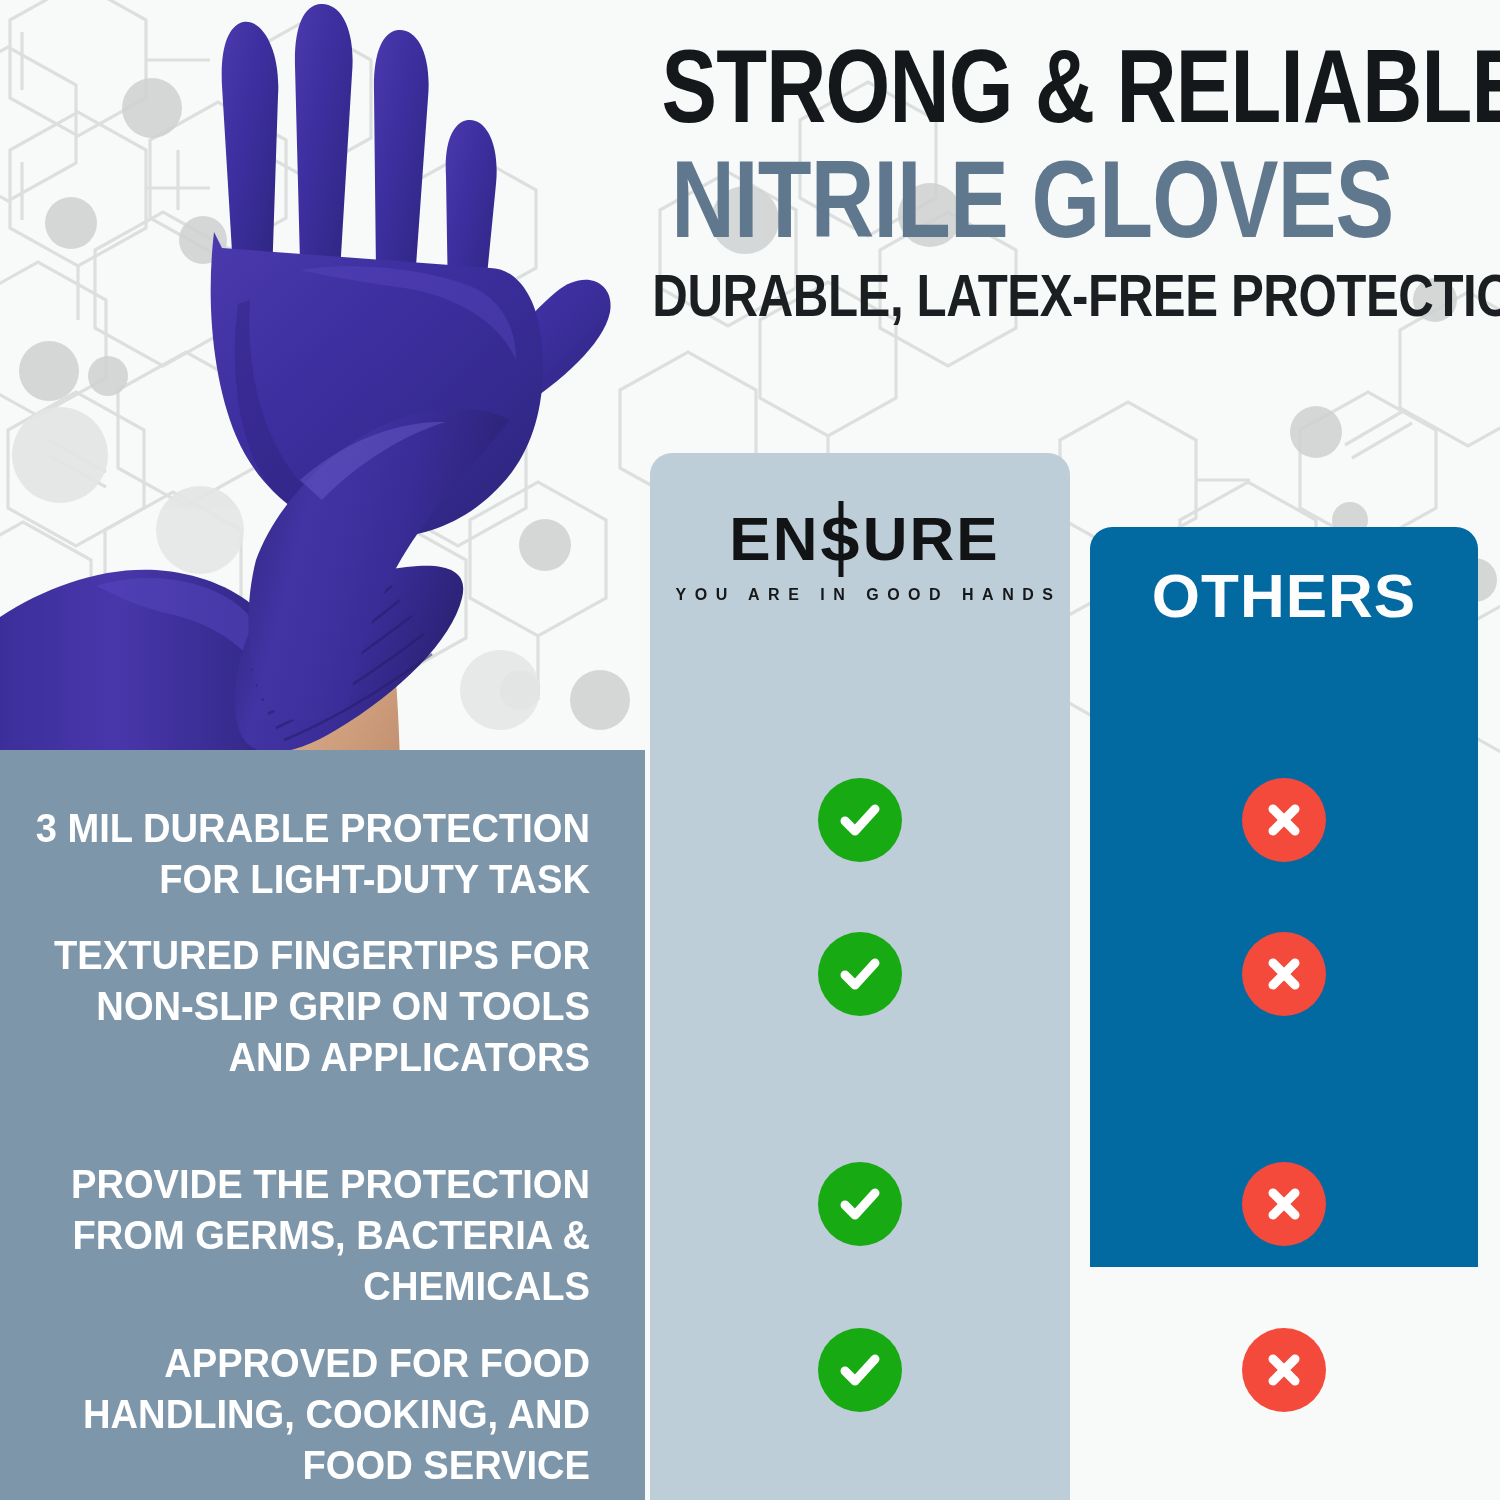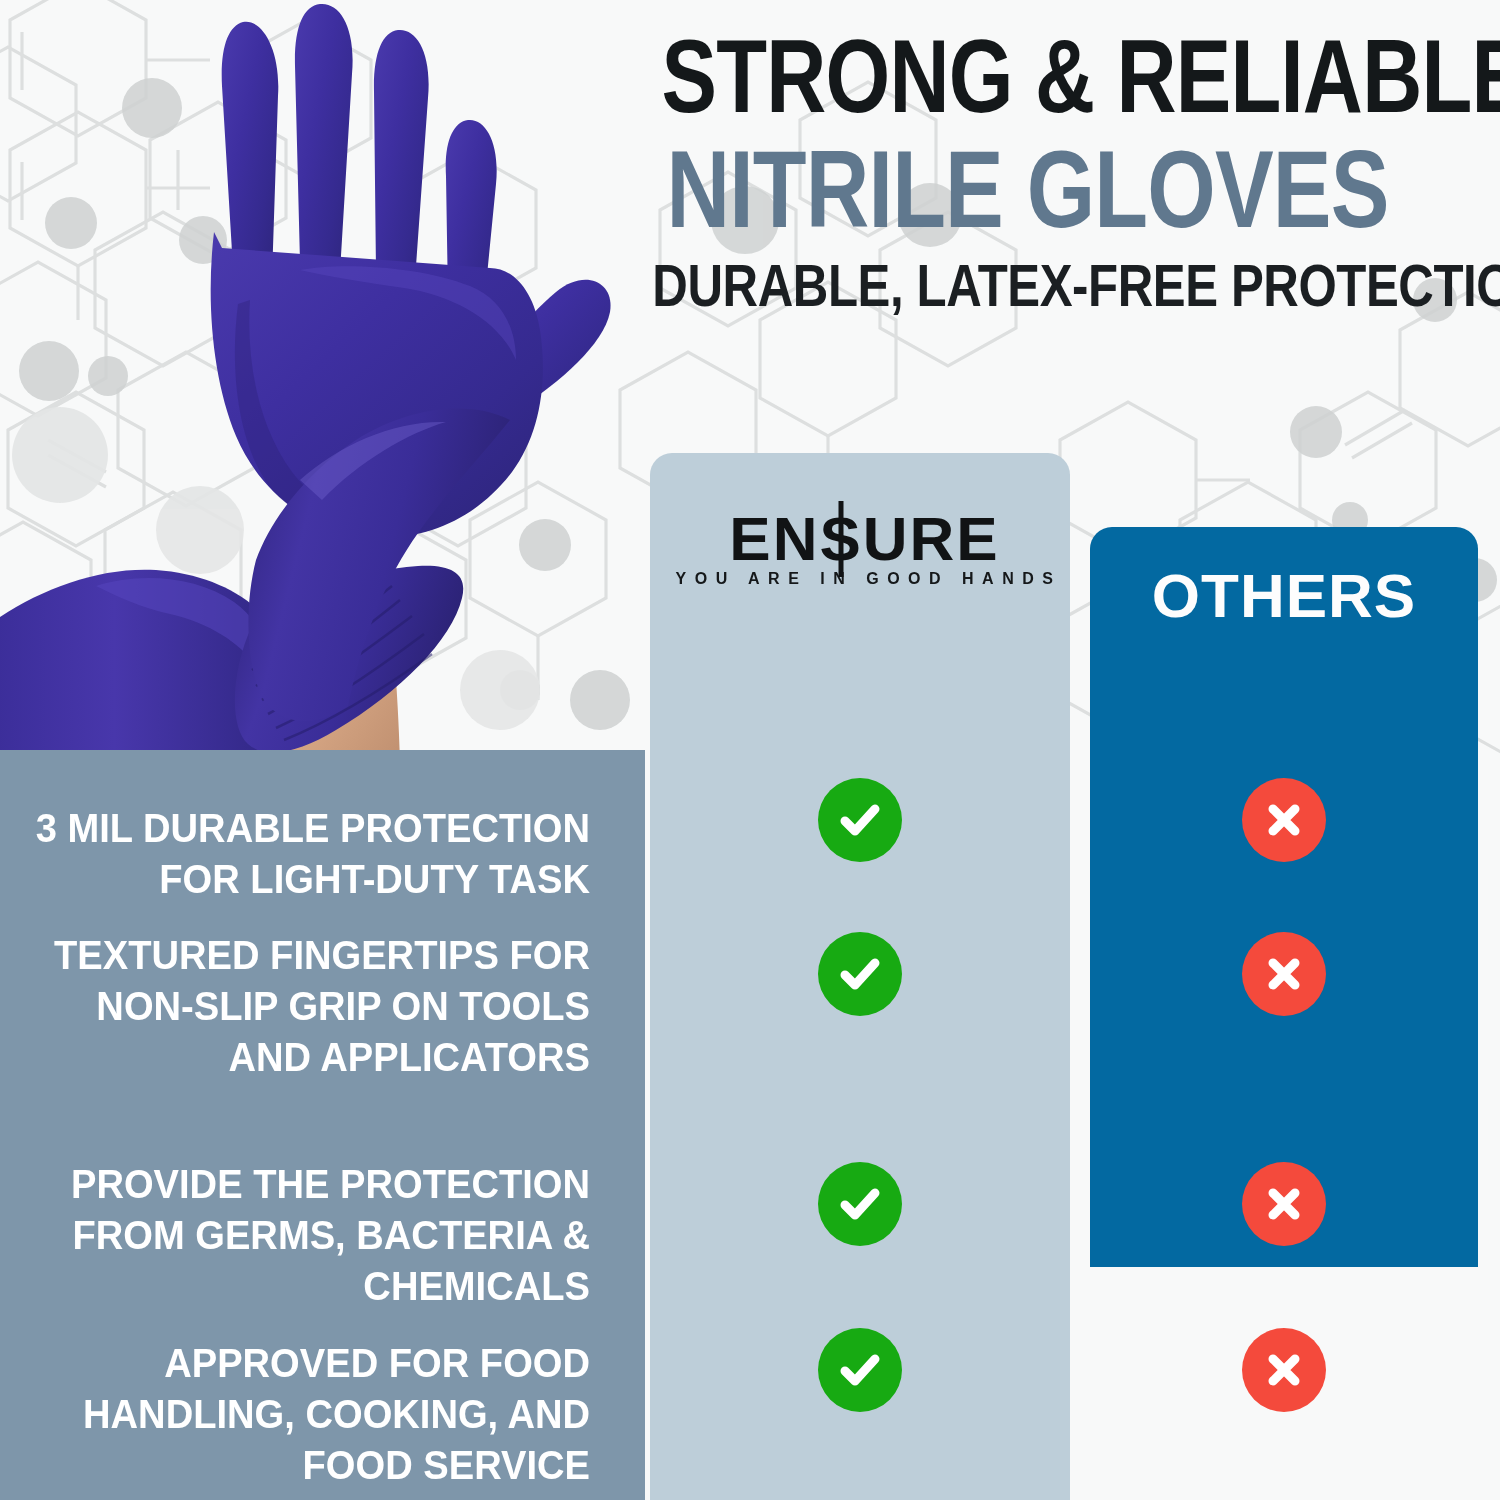--- a/index.html
+++ b/index.html
@@ -30,24 +30,24 @@
     position:absolute;
     left:0; top:0;
     width:660px; height:760px;
     z-index:2;
     overflow:hidden;
   }
 
   
   #headline-block {
     position:absolute;
-    left:570px; top:26px;
+    left:570px; top:36px;
     width:915px;
     z-index:5;
-    text-align:center;
+    text-align:right;
   }
   .h-line1 {
     font-family:"Liberation Sans Narrow","Liberation Sans",sans-serif;
     font-weight:700;
     font-size:104px;
     line-height:0.98;
     letter-spacing:-1px;
     color:#14181a;
     transform:scaleX(0.80);
     transform-origin:center top;
@@ -125,20 +125,21 @@
     height:calc(100% + 14px);
     background:#111315;
     transform:translateX(-50%);
   }
   .ensure-tagline {
     font-family:"Liberation Sans",sans-serif;
     font-weight:700;
     font-size:16px;
     letter-spacing:8.5px;
     color:#15181a;
+    margin-top:16px;
     text-indent:8px;
   }
 
   
   #others-label {
     position:absolute;
     left:0; right:0; top:38px;
     text-align:center;
     font-family:"Liberation Sans",sans-serif;
     font-weight:700;

